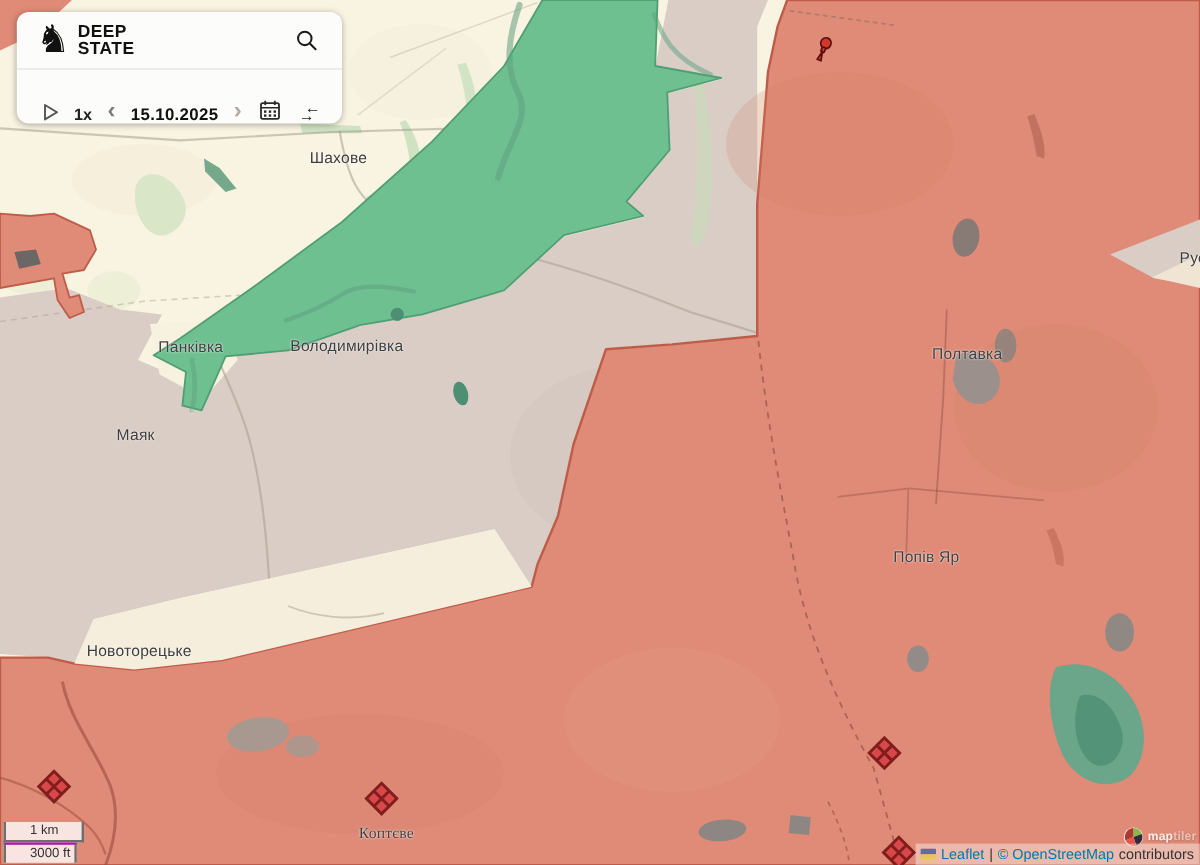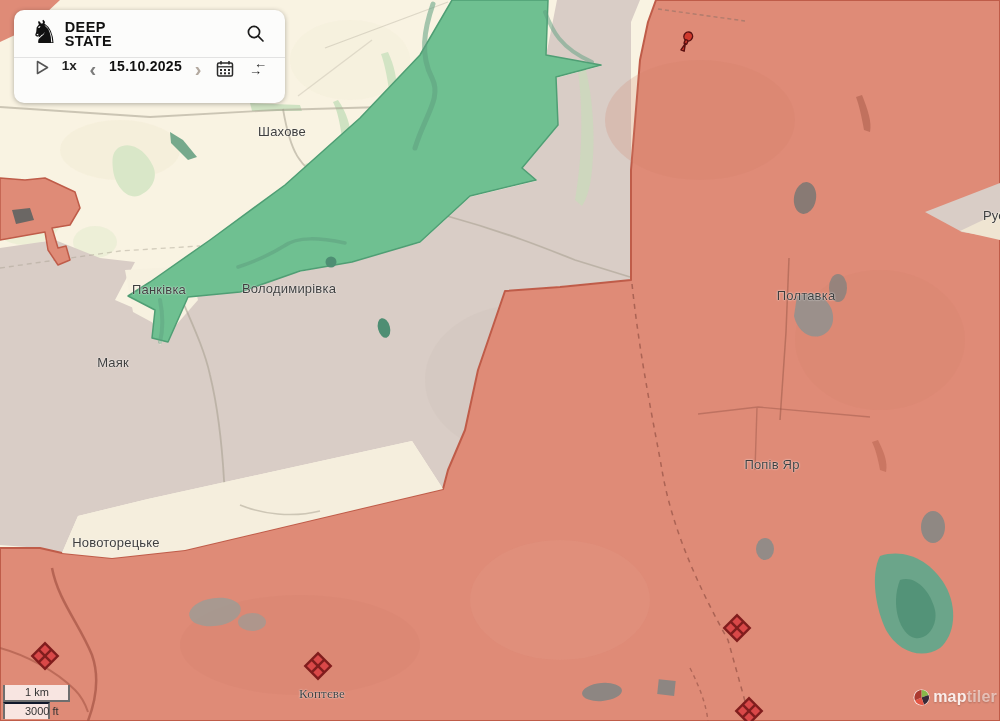--- a/index.html
+++ b/index.html
@@ -15,48 +15,48 @@
   
   #panel{position:absolute;left:14px;top:10px;width:271px;background:#fcfcfb;
     border-radius:10px;box-shadow:0 1px 5px rgba(0,0,0,.3);}
   #panel .row1{display:flex;align-items:center;height:47px;padding:0 18px 0 16px;}
   #panel .brand{display:flex;align-items:center;gap:6px;}
   #panel .knight{font-size:32px;line-height:30px;color:#111;margin-top:-4px;}
   #panel .brand-text{display:flex;flex-direction:column;font-weight:bold;
     font-size:14.5px;line-height:14px;color:#111;letter-spacing:.4px;}
   #panel .spacer{flex:1;}
   #panel .divider{height:1px;background:#e2e2e2;margin:0;}
-  #panel .row2{display:flex;align-items:flex-start;height:45px;padding:0 16px 0 20px;
+  #panel .row2{display:flex;align-items:flex-end;height:45px;padding:0 16px 0 20px;
     justify-content:space-between;}
   .icon-btn{background:none;border:none;padding:2px;cursor:pointer;display:flex;
     align-items:center;justify-content:center;}
   .speed{font-size:13.5px;font-weight:bold;color:#222;}
   .chev{font-size:20px;font-weight:bold;color:#7c7c7c;line-height:18px;}
   .chev.next{color:#b3a99f;}
   .date{font-size:14px;font-weight:bold;color:#111;letter-spacing:.3px;}
   .jump{display:flex;flex-direction:column;line-height:8px;font-size:13px;
     font-weight:bold;color:#1a1a1a;width:22px;}
   .jump .top{align-self:flex-end;}
   .jump .bot{align-self:flex-start;margin-top:-1px;}
   
   #scalebar{position:absolute;left:3px;bottom:2px;font-size:11px;color:#333;}
   #scalebar .line{background:rgba(255,255,255,.78);padding:1px 4px 1px 20px;
     border:2px solid #6e6e6e;border-top:none;white-space:nowrap;box-sizing:border-box;height:17px;line-height:13px;}
   #scalebar .metric{width:67px;}
-  #scalebar .imperial{width:47px;border-top:2px solid #0f172a;border-bottom:none;margin-top:0;}
+  #scalebar .imperial{width:61px;border-top:2px solid #a21caf;border-bottom:none;margin-top:0;}
   
   #attrib{position:absolute;right:0;bottom:0;height:17px;display:flex;align-items:center;
     gap:4px;background:rgba(255,255,255,.4);padding:0 5px 1px 4px;font-size:12px;color:#333;}
   #attrib a{color:#0078A8;text-decoration:none;}
   .ua-flag{display:inline-block;width:13px;height:9px;border-radius:1px;overflow:hidden;opacity:.85;}
   .ua-flag .b{height:50%;background:#3c63b0;}
   .ua-flag .y{height:50%;background:#e8c84a;}
   
   #maptiler{position:absolute;right:3px;bottom:15px;display:flex;align-items:center;gap:3px;opacity:.85;}
-  #maptiler .word{font-size:16px;font-weight:bold;color:#fff;letter-spacing:.2px;
+  #maptiler .word{font-size:10px;font-weight:bold;color:#fff;letter-spacing:.2px;
     text-shadow:0 1px 2px rgba(0,0,0,.25);}
   #maptiler .word .tiler{color:rgba(255,255,255,.6);}
 </style>
 </head>
 <body>
 
 <div id="stage">
 
   <svg id="map-svg" width="1000" height="721" viewBox="0 0 1000 721">
 
@@ -240,20 +240,30 @@
     <svg width="17" height="17" viewBox="0 0 17 17">
       <circle cx="8.5" cy="8.5" r="8" fill="#fff"></circle>
       <path d="M8.5,8.5 L8.5,1 A7.5,7.5 0 0 1 15.5,6 Z" fill="#7ac143"></path>
       <path d="M8.5,8.5 L15.5,6 A7.5,7.5 0 0 1 11,15.7 Z" fill="#1a1a2e"></path>
       <path d="M8.5,8.5 L11,15.7 A7.5,7.5 0 0 1 2,11.5 Z" fill="#e64c3c"></path>
       <path d="M8.5,8.5 L2,11.5 A7.5,7.5 0 0 1 8.5,1 Z" fill="#a32c24"></path>
     </svg>
     <span class="word"><span>map</span><span class="tiler">tiler</span></span>
   </div>
 
+  <div id="attrib">
+    <span class="ua-flag">
+        <span class="b" style="display:block"></span>
+        <span class="y" style="display:block"></span>
+      </span>
+    <a href="#">Leaflet</a>
+    <span>|</span>
+    <a href="#">© OpenStreetMap</a>
+    <span>contributors</span>
+  </div>
 
 <div class="marker diamond" style="pointer-events: auto; left: 45px; top: 658px;">
       <svg width="32" height="32" viewBox="-16 -16 32 32">
         <g transform="rotate(45)" stroke="#801d1d" stroke-width="2.4">
           <rect x="-9" y="-9" width="18" height="18" fill="#d94848"></rect>
           <line x1="-9" y1="0" x2="9" y2="0"></line>
           <line x1="0" y1="-9" x2="0" y2="9"></line>
         </g>
       </svg>
     </div>

